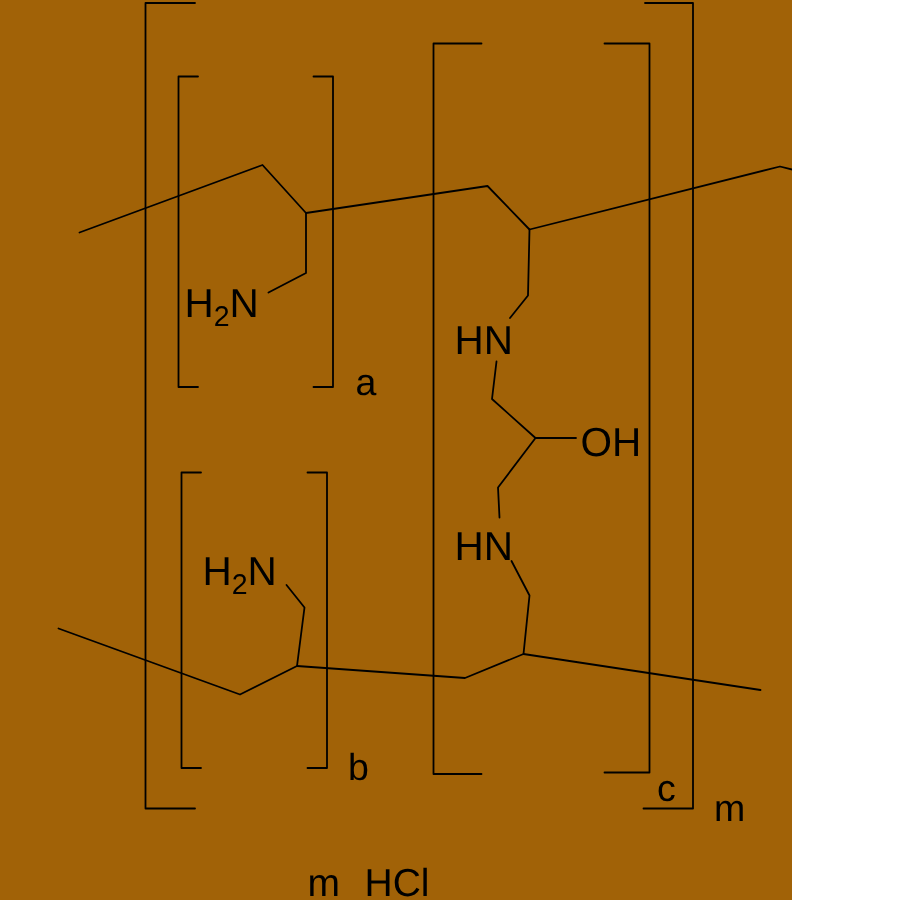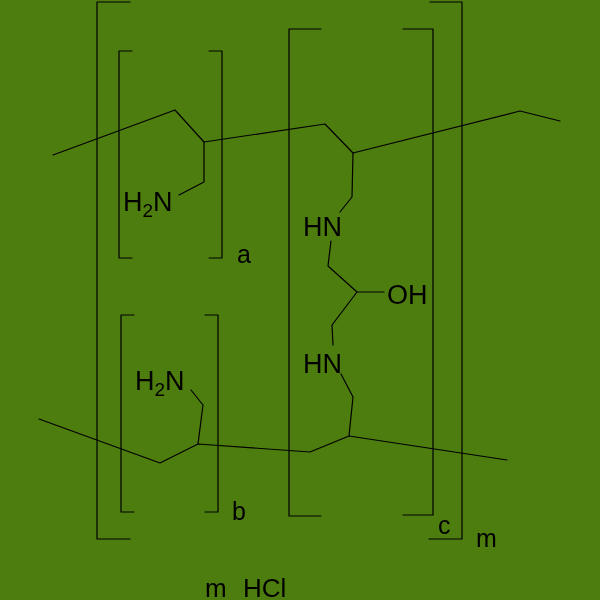--- a/index.html
+++ b/index.html
@@ -3,23 +3,23 @@
 <meta charset="utf-8">
 <style>
   html, body {
     margin: 0;
     padding: 0;
     background: #ffffff;
     font-family: "Liberation Sans", "DejaVu Sans", sans-serif;
   }
   .canvas {
     position: relative;
-    width: 600px;
+    width: 528px;
     height: 600px;
-    background: #4d7c0f;
+    background: #a16207;
     overflow: hidden;
   }
   svg { display: block; }
   .bond, .bracket {
     fill: none;
     stroke: #000000;
     stroke-width: 1.2;
     stroke-linecap: round;
     stroke-linejoin: round;
   }

